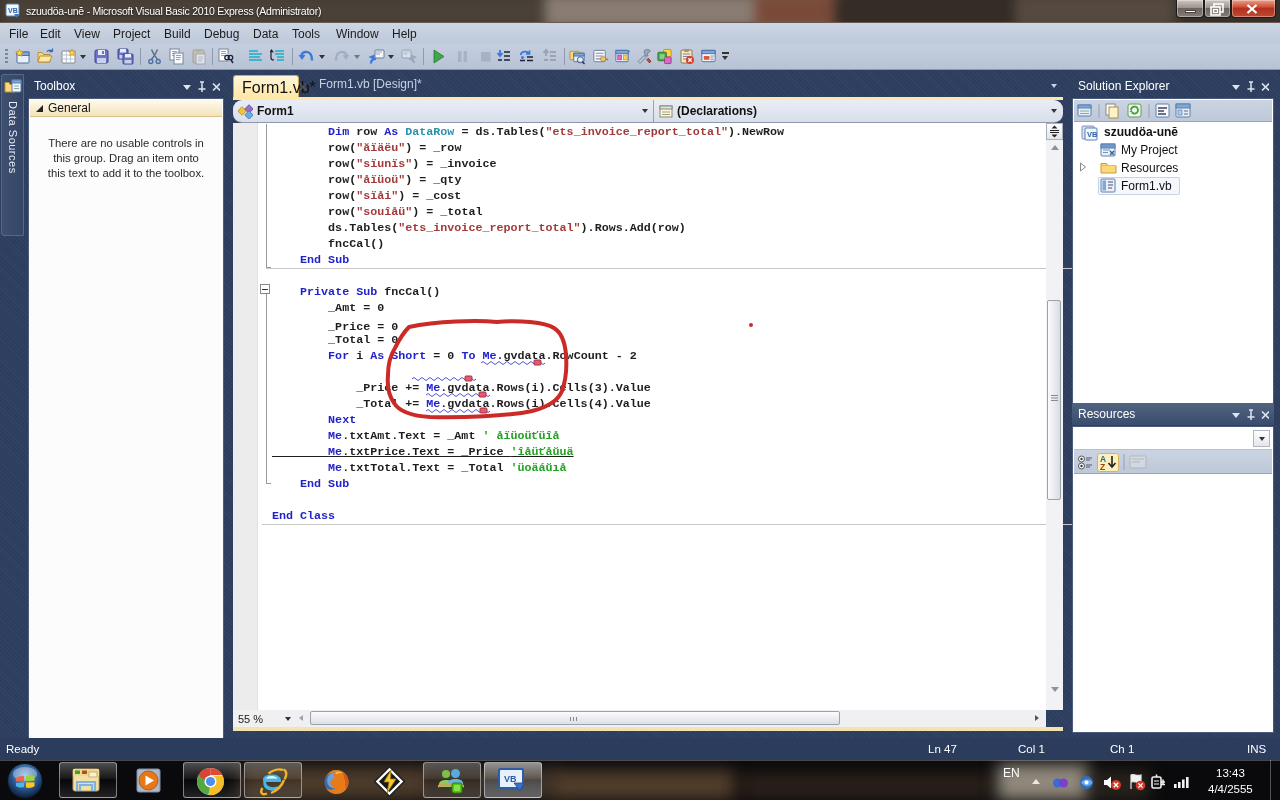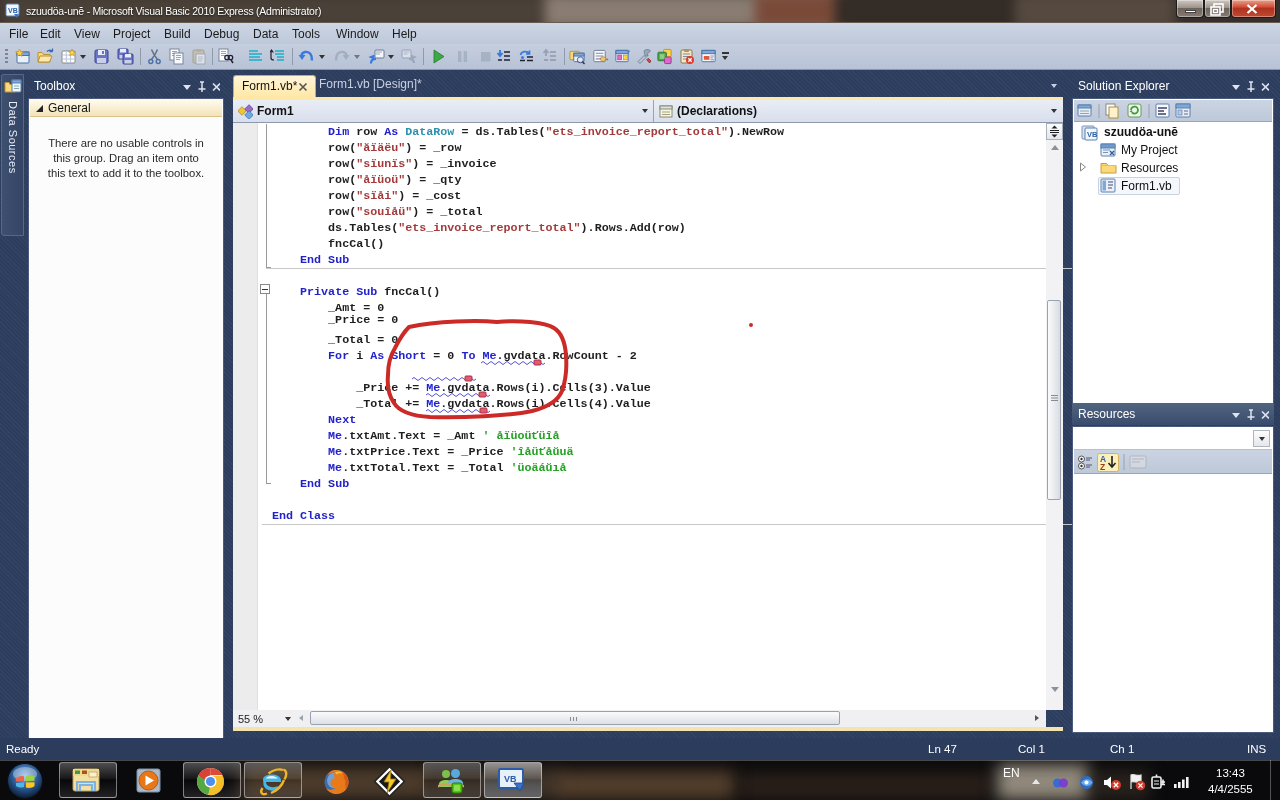--- a/index.html
+++ b/index.html
@@ -42,24 +42,24 @@
   .pcaption .t { position:absolute; left:6px; top:4px; }
   .capicons { position:absolute; top:6px; right:5px; width:58px; height:12px; }
 
   
   #toolbox-body { left:28px; top:28px; width:196px; height:708px; background:#FCFCFC; border:1px solid #4A5B7D; }
   #tb-general { position:absolute; left:1px; top:1px; width:192px; height:17px; background:linear-gradient(#FEFAEC,#F3E3B9); border-bottom:1px solid #D9C38A; font-size:12px; color:#111; }
   #tb-hint { position:absolute; left:4px; top:37px; width:186px; font-size:11.3px; color:#2a2a2a; text-align:center; line-height:15px; }
 
   
   #tabstrip { left:233px; top:4px; width:830px; height:23px; }
-  #tab-active { position:absolute; left:0px; top:1px; width:83px; height:22px; background:linear-gradient(#FFF6D9,#FFE8A6); border:1px solid #C9A95C; border-bottom:none; border-radius:3px 3px 0 0; font-size:12px; color:#111; }
+  #tab-active { position:absolute; left:0px; top:1px; width:66px; height:22px; background:linear-gradient(#FFF6D9,#FFE8A6); border:1px solid #C9A95C; border-bottom:none; border-radius:3px 3px 0 0; font-size:16px; color:#111; }
   #tab-inactive { position:absolute; left:86px; top:3px; font-size:12px; color:#C8D1E2; }
   #yellowline { left:233px; top:27px; width:830px; height:3px; background:#FFE8A6; }
-  #navbar { left:233px; top:30px; width:830px; height:23px; background:linear-gradient(#E9EDF5,#D8DFEC); border-bottom:1px solid #8E99AD; }
+  #navbar { left:233px; top:30px; width:830px; height:23px; background:linear-gradient(#E9EDF5,#D8DFEC); border-bottom:1px solid #8E99AD;border-radius:9px; }
   #editor { left:233px; top:53px; width:813px; height:587px; background:#fff; }
   #ed-margin { position:absolute; left:0; top:0; width:25px; height:587px; background:#ECECEC; border-right:1px solid #E0E0E0; }
   #vsb { left:1046px; top:53px; width:17px; height:587px; background:#F2F2F4; }
   #hsb { left:233px; top:640px; width:813px; height:17px; background:#F0F0F2; }
   #edyellow { left:233px; top:657px; width:830px; height:4px; background:#F3E3B0; }
 
   .codeline { position:absolute; left:39px; font:700 11.7px "Liberation Mono", monospace; line-height:16px; white-space:pre; color:#1e1e1e; }
   .kw { color:#2222CC; } .typ { color:#2B91AF; } .str { color:#A33A3A; } .com { color:#23A123; }
 
   
@@ -366,28 +366,28 @@
     <pre class="codeline" style="top:17px;">        row(<span class="str">"ăïäëu"</span>) = _row</pre>
     <pre class="codeline" style="top:33px;">        row(<span class="str">"sïunïs"</span>) = _invoice</pre>
     <pre class="codeline" style="top:49px;">        row(<span class="str">"åïüoü"</span>) = _qty</pre>
     <pre class="codeline" style="top:65px;">        row(<span class="str">"sïåi"</span>) = _cost</pre>
     <pre class="codeline" style="top:81px;">        row(<span class="str">"souîåü"</span>) = _total</pre>
     <pre class="codeline" style="top:97px;">        ds.Tables(<span class="str">"ets_invoice_report_total"</span>).Rows.Add(row)</pre>
     <pre class="codeline" style="top:113px;">        fncCal()</pre>
     <pre class="codeline" style="top:129px;">    <span class="kw">End Sub</span></pre>
     <pre class="codeline" style="top:161px;">    <span class="kw">Private Sub</span> fncCal()</pre>
     <pre class="codeline" style="top:177px;">        _Amt = 0</pre>
-    <pre class="codeline" style="top:189px;">        _Price = 0</pre>
+    <pre class="codeline" style="top:196px;">        _Price = 0</pre>
     <pre class="codeline" style="top:209px;">        _Total = 0</pre>
     <pre class="codeline" style="top:225px;">        <span class="kw">For</span> i <span class="kw">As</span> <span class="kw">Short</span> = 0 <span class="kw">To</span> <span class="kw">Me</span>.gvdata.RowCount - 2</pre>
     <pre class="codeline" style="top:257px;">            _Price += <span class="kw">Me</span>.gvdata.Rows(i).Cells(3).Value</pre>
     <pre class="codeline" style="top:273px;">            _Total += <span class="kw">Me</span>.gvdata.Rows(i).Cells(4).Value</pre>
     <pre class="codeline" style="top:289px;">        <span class="kw">Next</span></pre>
     <pre class="codeline" style="top:305px;">        <span class="kw">Me</span>.txtAmt.Text = _Amt <span class="com">' åïüoüťüîå</span></pre>
-    <pre class="codeline" style="top:321px;">        <span class="kw">Me</span>.txtPrice.Text = _Price <span class="com">'îåüťåŭuä</span></pre>
+    <pre class="codeline" style="top:321px;text-decoration:underline;">        <span class="kw">Me</span>.txtPrice.Text = _Price <span class="com">'îåüťåŭuä</span></pre>
     <pre class="codeline" style="top:337px;">        <span class="kw">Me</span>.txtTotal.Text = _Total <span class="com">'üoäáŭıå</span></pre>
     <pre class="codeline" style="top:353px;">    <span class="kw">End Sub</span></pre>
     <pre class="codeline" style="top:385px;"><span class="kw">End Class</span></pre>
 
     <svg class="abs" style="left:0;top:0" width="813" height="587" viewBox="0 0 813 587">
       <g stroke="#5353d6" stroke-width="1" fill="none">
         <path id="w1" d="M248 240 q 2 -3 4 0 t 4 0 t 4 0 t 4 0 t 4 0 t 4 0 t 4 0 t 4 0 t 4 0 t 4 0 t 4 0 t 4 0 t 4 0 t 4 0 t 4 0 t 4 0"></path>
         <use href="#w1" x="-69" y="16"></use>
         <use href="#w1" x="-55" y="32"></use>
         <use href="#w1" x="-55" y="48"></use>

